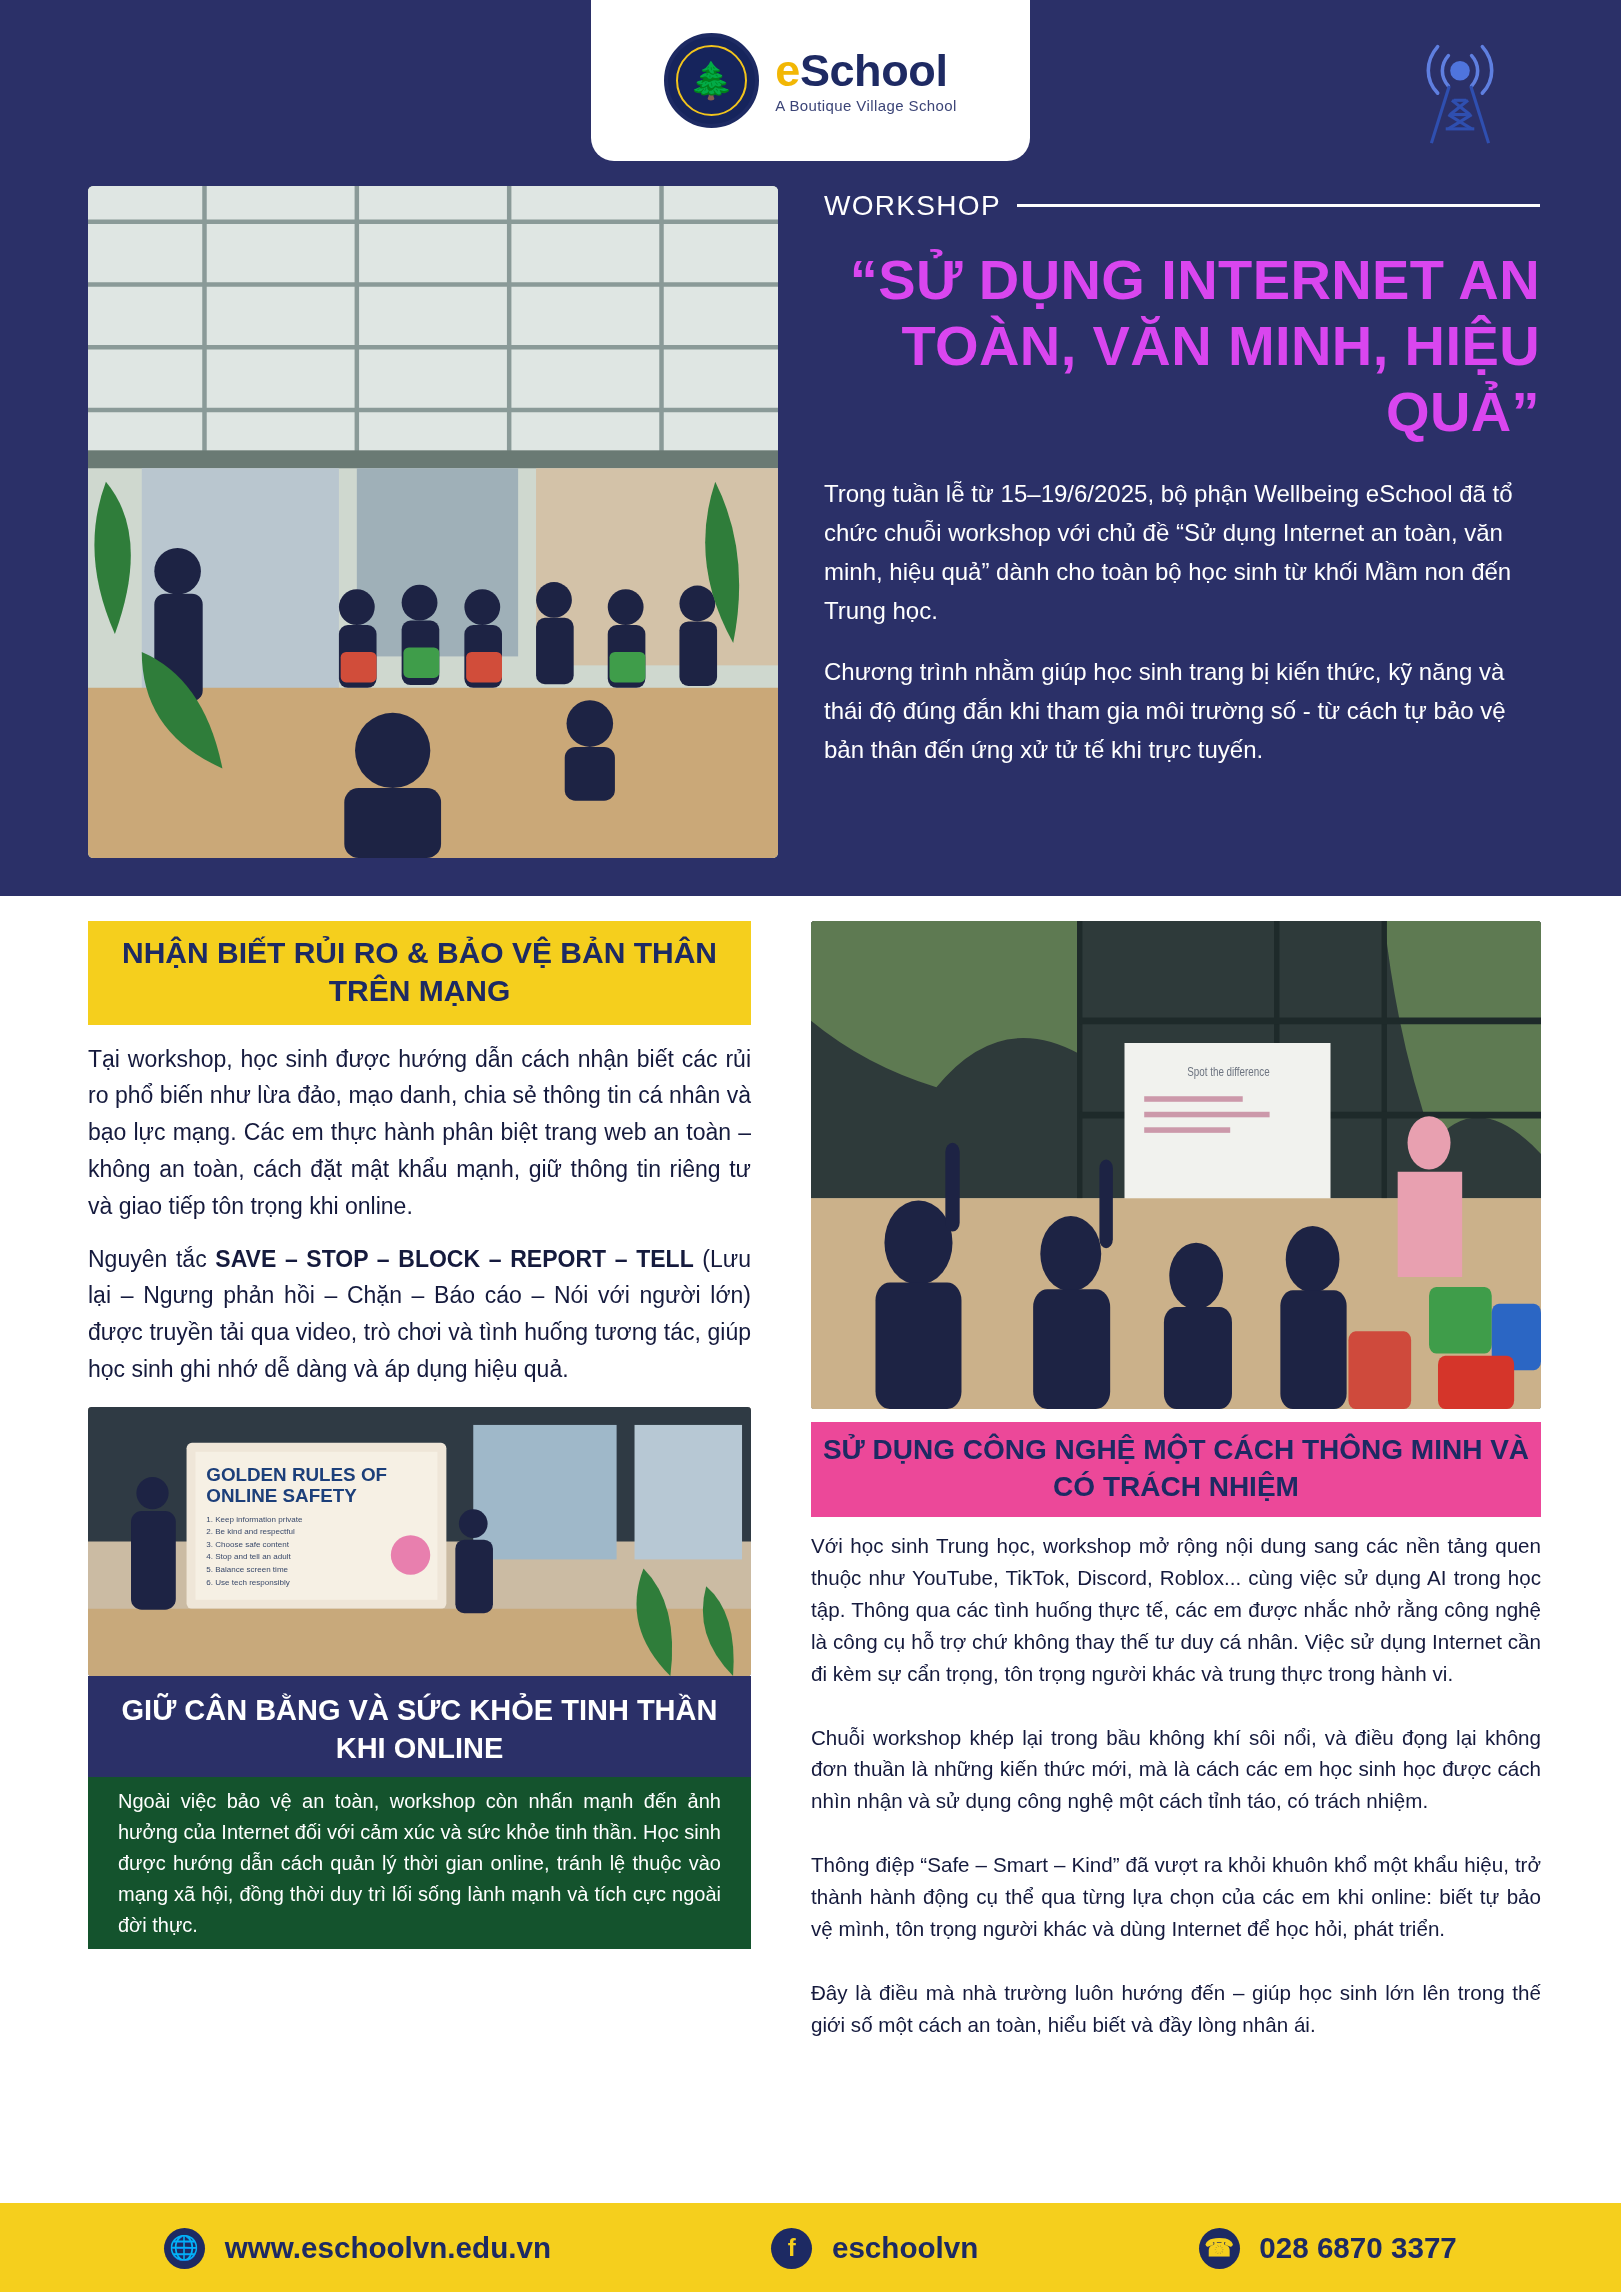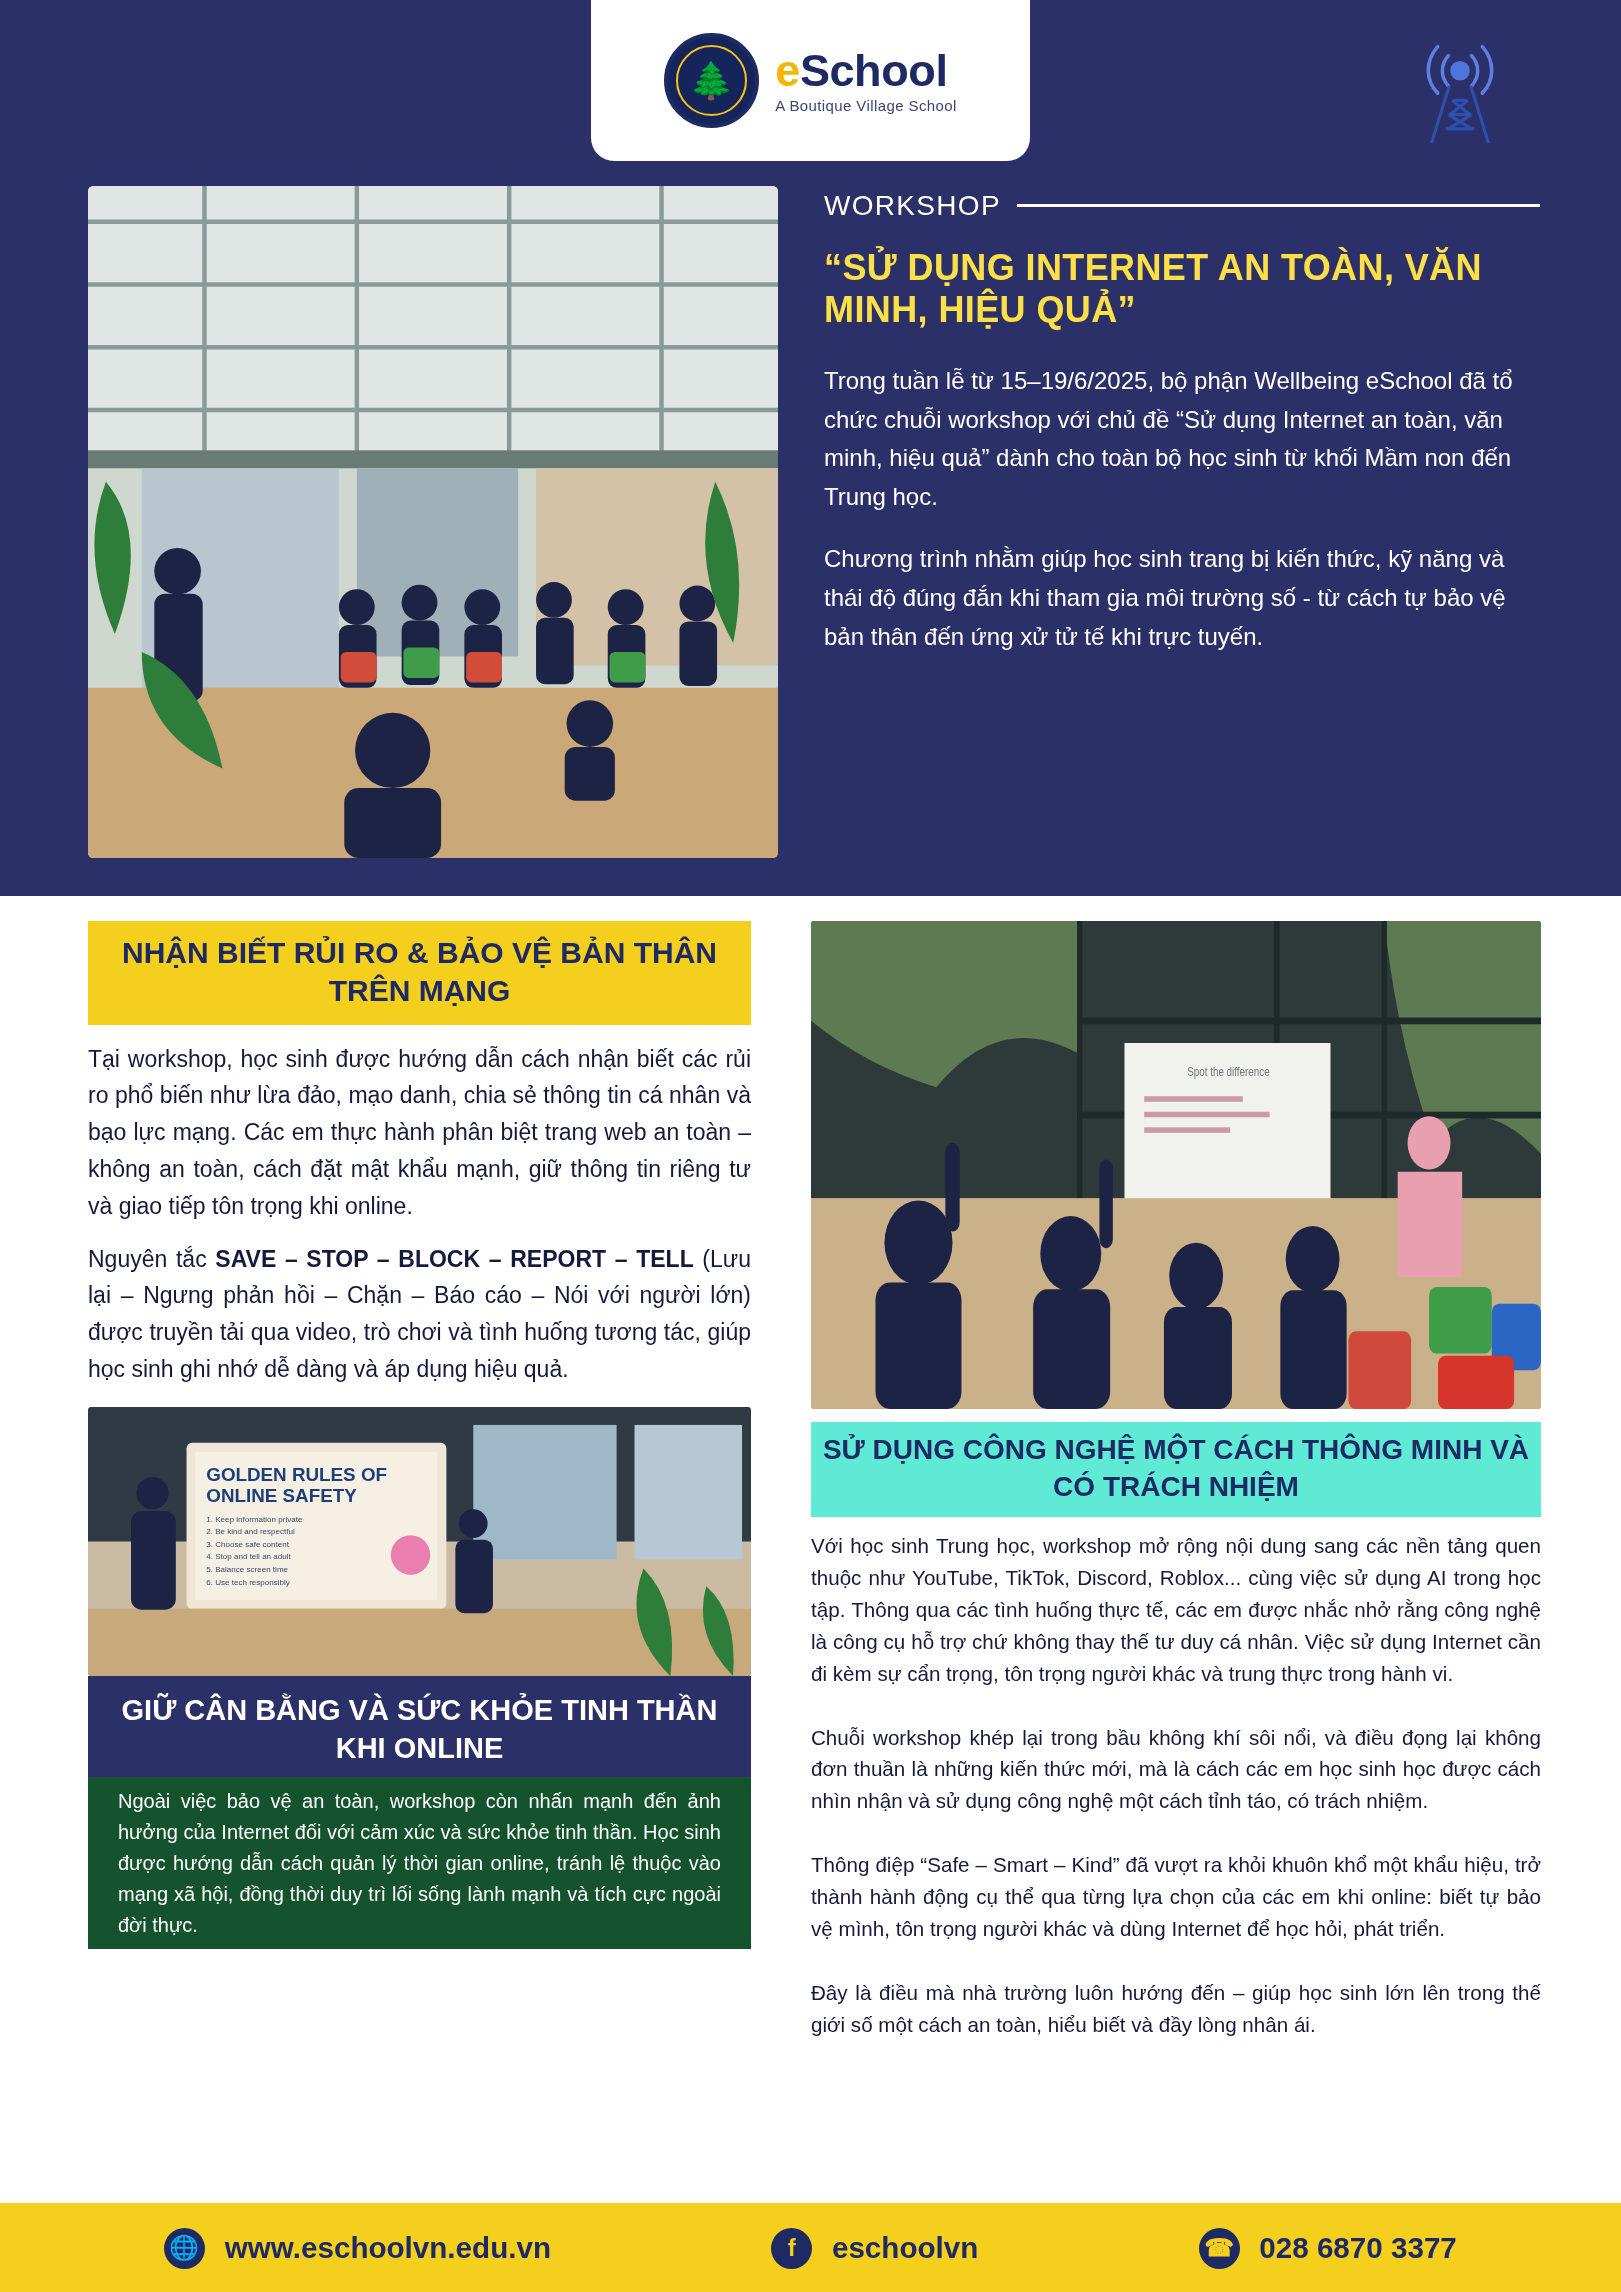--- a/index.html
+++ b/index.html
@@ -104,25 +104,25 @@
   }
   .ws-row { display: flex; align-items: center; gap: 16px; }
   .ws-label {
     color: #ffffff;
     font-size: 28px;
     letter-spacing: 1.3px;
     text-align: center;
   }
   .ws-line { flex: 1; height: 2.7px; background: #ffffff; }
   .hero-title {
-    color: #fde047;
-    font-size: 36px;
+    color: #d946ef;
+    font-size: 56px;
     font-weight: bold;
     line-height: 1.18;
-    text-align: left;
+    text-align: right;
     margin-top: 25px;
     letter-spacing: 0.4px;
   }
   .hero-para {
     color: #ffffff;
     font-size: 24px;
     line-height: 1.62;
     margin-top: 30px;
   }
   .hero-para + .hero-para { margin-top: 23px; }
@@ -152,21 +152,21 @@
   .band-yellow {
     background: #f5cf1d;
     color: #1d2a63;
     font-weight: bold;
     font-size: 30px;
     line-height: 1.28;
     text-align: center;
     padding: 12.5px 9px 14.3px;
   }
   .band-grey {
-    background: #5eead4;
+    background: #ec4899;
     color: #1d2a63;
     font-weight: bold;
     font-size: 28px;
     line-height: 1.3;
     text-align: center;
     padding: 10.7px 9px 12.5px;
   }
   .band-navy {
     background: #2b3068;
     color: #ffffff;

